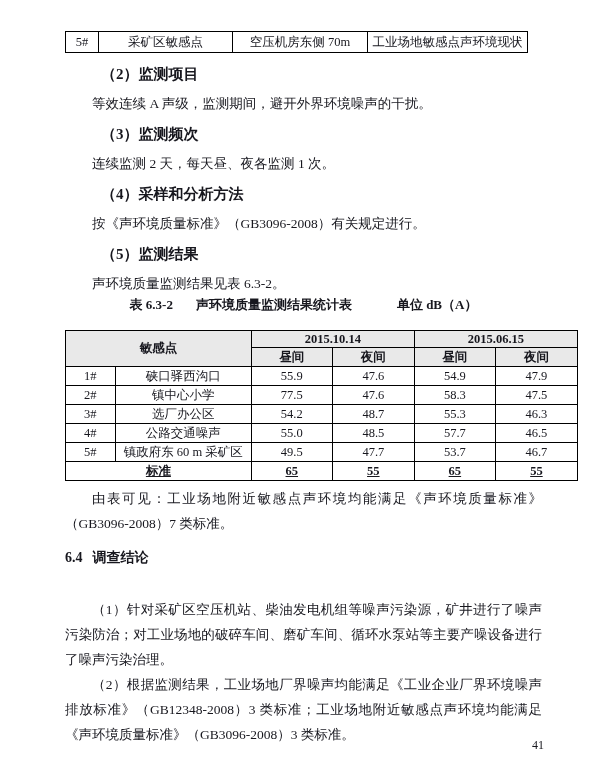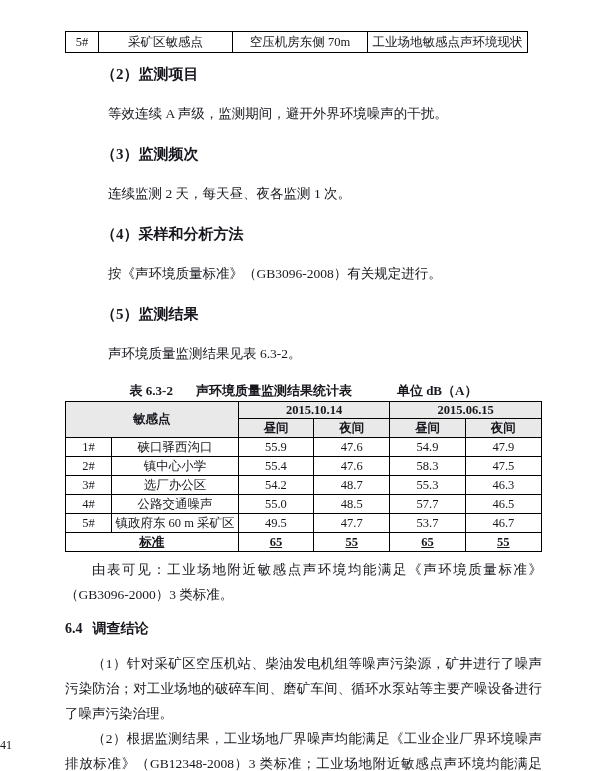--- a/index.html
+++ b/index.html
@@ -36,35 +36,35 @@
     font-size: 15px;
     line-height: 24px;
     text-indent: 2em;
     margin: 6px;
   }
   .first-h { margin-top: 9px; }
   .body-line {
     font-size: 13.5px;
     line-height: 24px;
     text-indent: 2em;
-    margin: 16px;
+    margin: 0;
   }
   .caption {
     display: flex;
     justify-content: center;
     gap: 17px;
     font-weight: bold;
     font-size: 13px;
     line-height: 18px;
     margin: 0;
   }
   .caption .cap-title { margin-left: 6px; }
   .caption .cap-unit { margin-left: 28px; }
   
-  .main-table { width: 477px; font-size: 12.5px; margin-top: 1px; }
+  .main-table { width: 513px; font-size: 12.5px; margin-top: 16px; }
   .main-table td, .main-table th {
     border: 1px solid #000;
     text-align: center;
     vertical-align: middle;
     height: 15px;
     padding: 0.5px 2px;
     font-weight: normal;
     white-space: nowrap;
     overflow: hidden;
   }
@@ -80,27 +80,27 @@
     margin: 0;
   }
   .note-para { margin-top: 5px; }
   .sec-heading {
     font-weight: bold;
     font-size: 14px;
     line-height: 22px;
     margin: 11px 0 0 0;
   }
   .sec-heading .sec-num { margin-right: 10px; }
-  .para-1 { margin-top: 11px; }
+  .para-1 { margin-top: 28px; }
   .footer {
     position: absolute;
     left: 0;
     width: 544px;
     top: 738px;
-    text-align: left;
+    text-align: right;
     font-size: 12px;
     line-height: 14px;
   }
 </style>
 </head>
 <body>
 
 <div class="page">
   <div class="content">
 
@@ -164,21 +164,21 @@
         <td>1#</td>
         <td>硖口驿西沟口</td>
         <td>55.9</td>
         <td>47.6</td>
         <td>54.9</td>
         <td>47.9</td>
       </tr>
       <tr>
         <td>2#</td>
         <td>镇中心小学</td>
-        <td>55.4</td>
+        <td>77.5</td>
         <td>47.6</td>
         <td>58.3</td>
         <td>47.5</td>
       </tr>
       <tr>
         <td>3#</td>
         <td>选厂办公区</td>
         <td>54.2</td>
         <td>48.7</td>
         <td>55.3</td>
@@ -203,21 +203,21 @@
       <tr>
         <td class="std" colspan="2">标准</td>
         <td class="std">65</td>
         <td class="std">55</td>
         <td class="std">65</td>
         <td class="std">55</td>
       </tr>
     </tbody>
       </table>
 
-    <p class="para note-para">由表可见：工业场地附近敏感点声环境均能满足《声环境质量标准》（GB3096-2000）3 类标准。</p>
+    <p class="para note-para">由表可见：工业场地附近敏感点声环境均能满足《声环境质量标准》（GB3096-2008）7 类标准。</p>
 
     <p class="sec-heading">
       <span class="sec-num">6.4</span><span>调查结论</span>
     </p>
     <p class="para para-1">（1）针对采矿区空压机站、柴油发电机组等噪声污染源，矿井进行了噪声污染防治；对工业场地的破碎车间、磨矿车间、循环水泵站等主要产噪设备进行了噪声污染治理。</p>
     <p class="para">（2）根据监测结果，工业场地厂界噪声均能满足《工业企业厂界环境噪声排放标准》（GB12348-2008）3 类标准；工业场地附近敏感点声环境均能满足《声环境质量标准》（GB3096-2008）3 类标准。</p>
 
   </div>
 
   <div class="footer">41</div>

